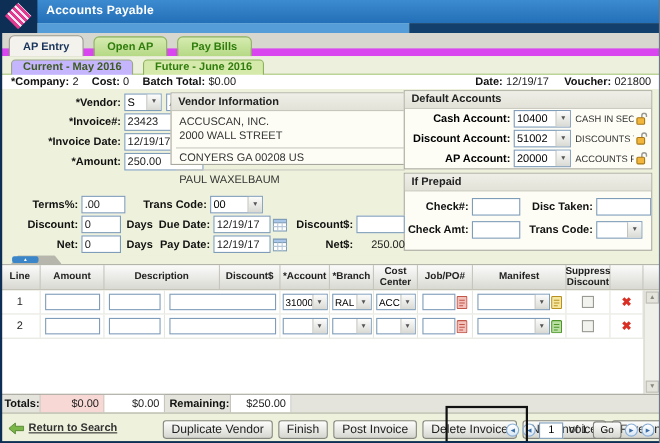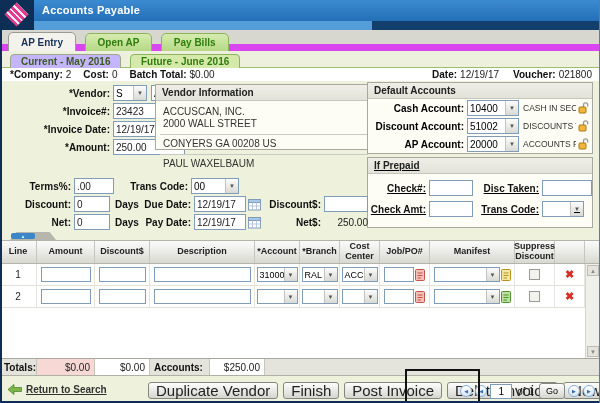--- a/index.html
+++ b/index.html
@@ -99,21 +99,21 @@
   .t-lab { font-weight:bold; color:#111; }
   .t-num { justify-content:flex-end; background:#fff; color:#222; }
   .t-pink { background:#f8d8d4; }
   .t-fill { flex:1; border-right:none; }
 
   
   .bottombar { position:absolute; left:0; top:375px; width:600px; height:28px; background:#eef1db; border-top:1px solid #b0b0a6; }
   .return { position:absolute; left:8px; top:8px; display:flex; align-items:center; gap:4px; cursor:pointer; }
   .return span { font-size:10px; font-weight:bold; color:#333; text-decoration:underline; }
   .btnrow { position:absolute; left:148px; top:6px; display:flex; gap:5px; }
-  .btn { height:17px; padding:0 7px; font-size:15px; font-family:"Liberation Sans",sans-serif; color:#222;
+  .btn { height:17px; padding:0 7px; font-size:11px; font-family:"Liberation Sans",sans-serif; color:#222;
          background:linear-gradient(#fdfdfd,#d6d6d0); border:1px solid #868680; border-radius:3px;
          display:flex; align-items:center; white-space:nowrap; cursor:default; }
   .pager { position:absolute; right:5px; top:7px; display:flex; align-items:center; gap:3px; }
   .pbtn { width:12px; height:12px; border-radius:50%; border:1px solid #8ab0d8; background:linear-gradient(#ffffff,#d8e6f4);
           color:#3a6ea8; font-size:5px; display:flex; align-items:center; justify-content:center; cursor:default; }
   .pg-in { width:22px; height:15px; border:1px solid #7f9db9; font-size:10px; text-align:center; font-family:"Liberation Sans",sans-serif; }
   .of { font-size:10px; color:#222; margin:0 2px; }
   .gob { height:16px; padding:0 6px; font-size:9px; background:linear-gradient(#fdfdfd,#d6d6d0);
          border:1px solid #868680; border-radius:3px; display:flex; align-items:center; }
   .hl-rect { position:absolute; left:405px; top:369px; width:75px; height:34px; border:2px solid #111; z-index:30; pointer-events:none; }
@@ -258,21 +258,21 @@
             <span class="t"></span>
           </span>
         <span class="da-desc">ACCOUNTS PAYABLE</span>
         <span class="lock"><svg width="11" height="12" viewBox="0 0 11 12">
               <path d="M5.5 5 V3 a2.1 2.1 0 0 1 4.2 0 V4.4" fill="none" stroke="#9a9a94" stroke-width="1.3"></path>
               <rect x="1" y="5" width="7" height="6" rx="1" fill="#f2b63c" stroke="#a87818"></rect>
             </svg></span>
       </div>
     </div>
 
-    <div class="panel" style="left:367px; top:76px; width:226px; height:71px;text-decoration:underline;">
+    <div class="panel" style="left:367px; top:76px; width:226px; height:71px;">
       <h3>If Prepaid</h3>
       <div style="display:flex; align-items:center; margin-top:6px;">
         <span class="lblbox" style="width:58px">Check#:</span>
         <input class="ti" style="width: 44px;" value="">
         <span class="lblbox" style="width:66px">Disc Taken:</span>
         <input class="ti" style="width: 50px;" value="">
       </div>
       <div style="display:flex; align-items:center; margin-top:5px;">
         <span class="lblbox" style="width:58px">Check Amt:</span>
         <input class="ti" style="width: 44px;" value="">
@@ -327,22 +327,22 @@
     </div>
   </div>
 
   <div class="gridsec">
     <div class="g-handle"></div>
     <div class="g-pill">▴</div>
 
     <div class="g-head">
       <div class="h-cell c-line">Line</div>
       <div class="h-cell c-amt">Amount</div>
+      <div class="h-cell c-desc">Description</div>
       <div class="h-cell c-disc">Discount$</div>
-      <div class="h-cell c-desc">Description</div>
       <div class="h-cell c-acct">*Account</div>
       <div class="h-cell c-br">*Branch</div>
       <div class="h-cell c-cc">Cost Center</div>
       <div class="h-cell c-job">Job/PO#</div>
       <div class="h-cell c-man">Manifest</div>
       <div class="h-cell c-sup">Suppress Discount</div>
       <div class="h-cell c-del"></div>
       <div class="h-cell c-sb" style="border-right:none"></div>
     </div>
 
@@ -470,21 +470,21 @@
 
     <div class="sbar">
       <div class="sb-btn sb-up">▲</div>
       <div class="sb-btn sb-dn">▼</div>
     </div>
 
     <div class="t-row">
       <div class="t-cell t-lab" style="width:37px">Totals:</div>
       <div class="t-cell t-num t-pink" style="width:58px">$0.00</div>
       <div class="t-cell t-num" style="width:55px">$0.00</div>
-      <div class="t-cell t-lab" style="width:60px">Accounts:</div>
+      <div class="t-cell t-lab" style="width:60px">Remaining:</div>
       <div class="t-cell t-num" style="width:55px">$250.00</div>
       <div class="t-cell t-fill"></div>
     </div>
   </div>
 
   <div class="bottombar">
     <div class="return">
       <span style="line-height:0"><svg width="14" height="11" viewBox="0 0 14 11">
             <polygon points="0,5.5 6,0.5 6,3.5 13.5,3.5 13.5,7.5 6,7.5 6,10.5" fill="#7ab648" stroke="#4a7a28" stroke-width="0.7"></polygon>
           </svg></span>

